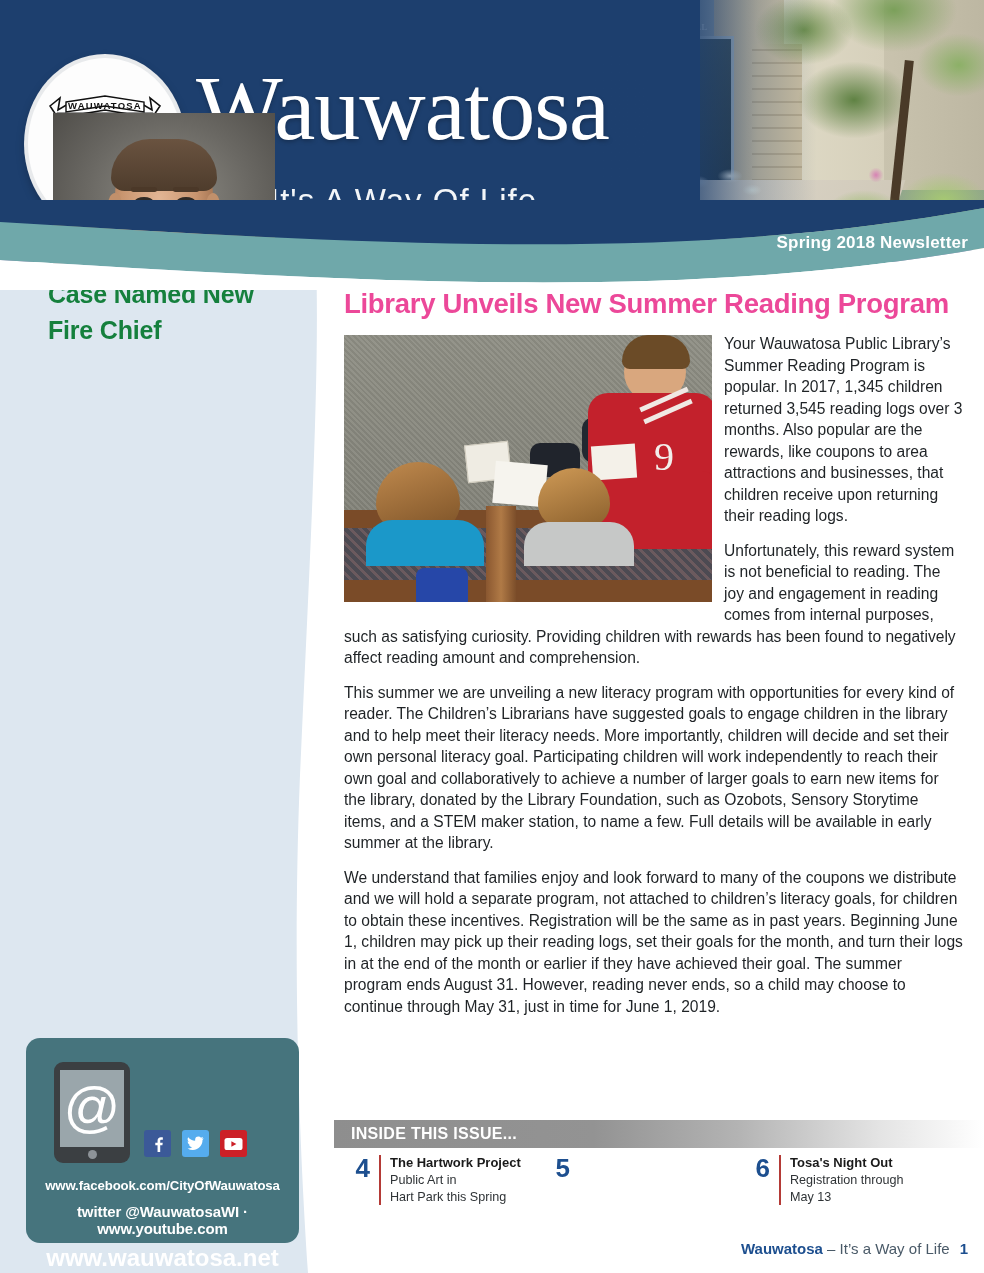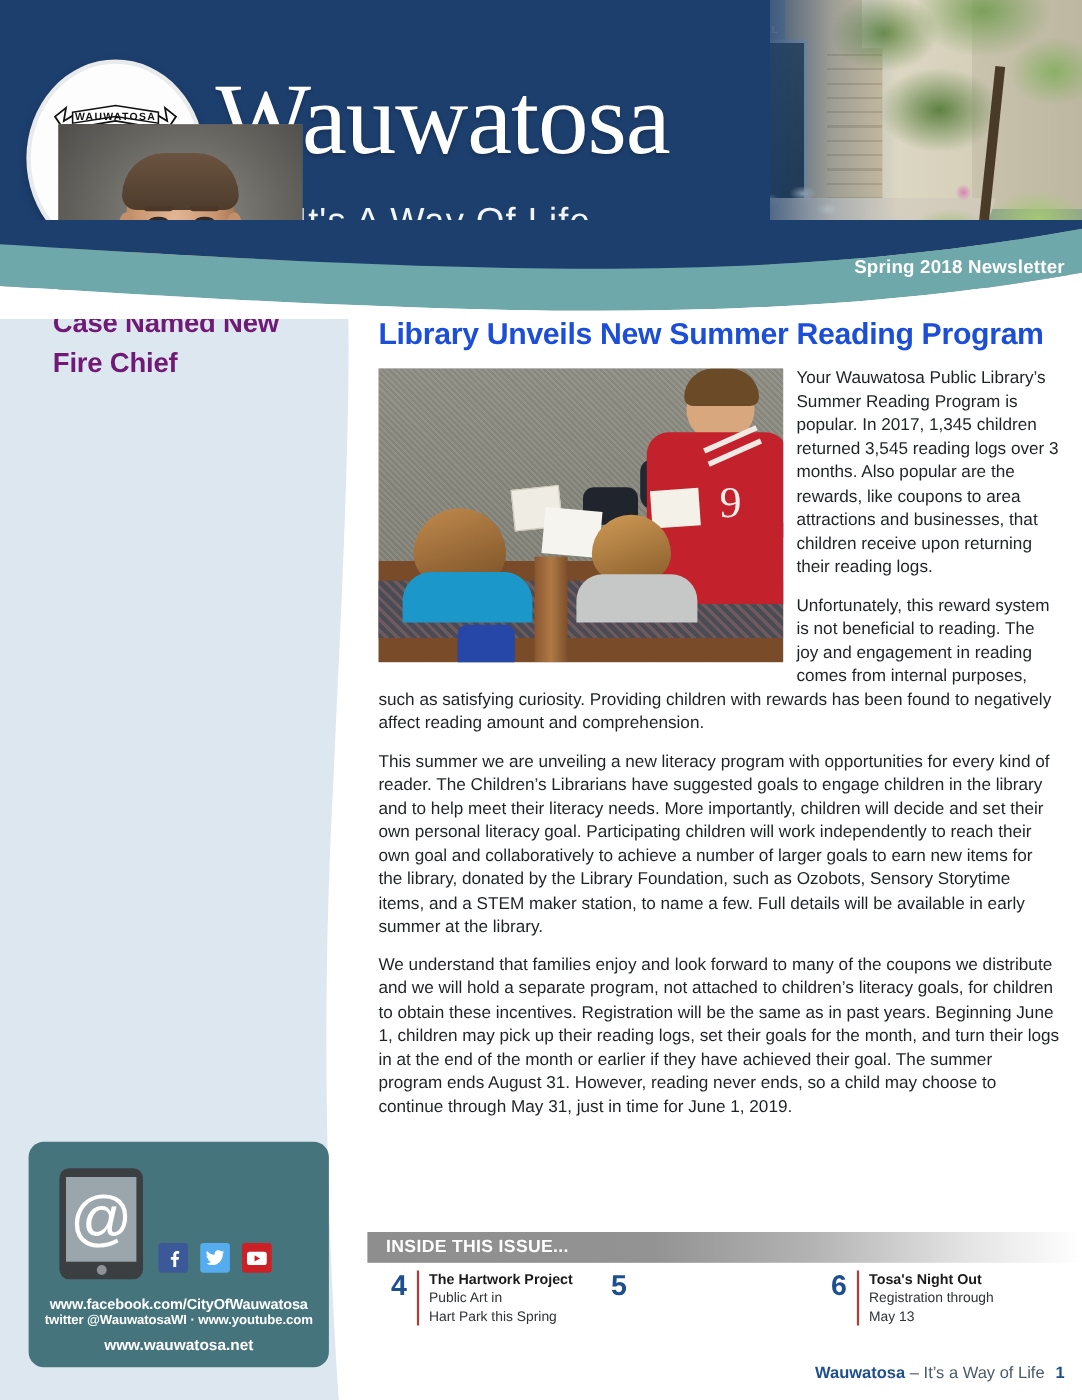--- a/index.html
+++ b/index.html
@@ -144,21 +144,21 @@
   
   .sidebar-bg {
     position: absolute; top: 255px; left: 0; width: 340px; height: 1018px;
     z-index: 1;
   }
   .sidebar {
     position: absolute; top: 276px; left: 0; width: 320px;
     z-index: 3;
   }
   .side-title {
-    color: #701a75;
+    color: #15803d;
     font-size: 25px; font-weight: bold; line-height: 1.45;
     padding: 0 34px 0 48px;
     letter-spacing: -.2px;
   }
   .chief-photo {
     position: absolute; left: 53px; top: 113px;
     width: 222px; height: 251px;
     overflow: hidden;
     background: #6d6c68;
   }
@@ -251,30 +251,30 @@
   .soc { width: 27px; height: 27px; border-radius: 3px;
     display:flex; align-items:center; justify-content:center; }
   .soc-fb { background: #3b5998; }
   .soc-tw { background: #55acee; }
   .soc-yt { background: #cc2027; }
   .find-urls {
     position: absolute; left: 0; top: 140px; width: 273px;
     text-align: center; color: #ffffff;
   }
   .find-urls .u1 { font-size: 13.2px; font-weight: bold; letter-spacing: -.1px; }
-  .find-urls .u2 { font-size: 12px; font-weight: bold; letter-spacing: -.1px; margin-top: 0; }
-  .find-urls .u3 { font-size: 14px; font-weight: bold; margin-top: 7px; }
+  .find-urls .u2 { font-size: 15px; font-weight: bold; letter-spacing: -.1px; margin-top: 10px; }
+  .find-urls .u3 { font-size: 24px; font-weight: bold; margin-top: 7px; }
 
   
   .main {
     position: absolute; left: 344px; top: 288px; width: 620px;
     z-index: 3;
   }
   .main-title {
-    color: #1d4ed8; font-size: 27.5px; font-weight: bold;
+    color: #ec4899; font-size: 27.5px; font-weight: bold;
     letter-spacing: -.3px; margin-bottom: 13px;
   }
   .lead { overflow: hidden; }
   .lib-photo {
     float: left;
     width: 368px; height: 267px;
     margin: 2px 12px 8px 0;
     overflow: hidden; position: relative;
     background: #8a8a80;
   }

